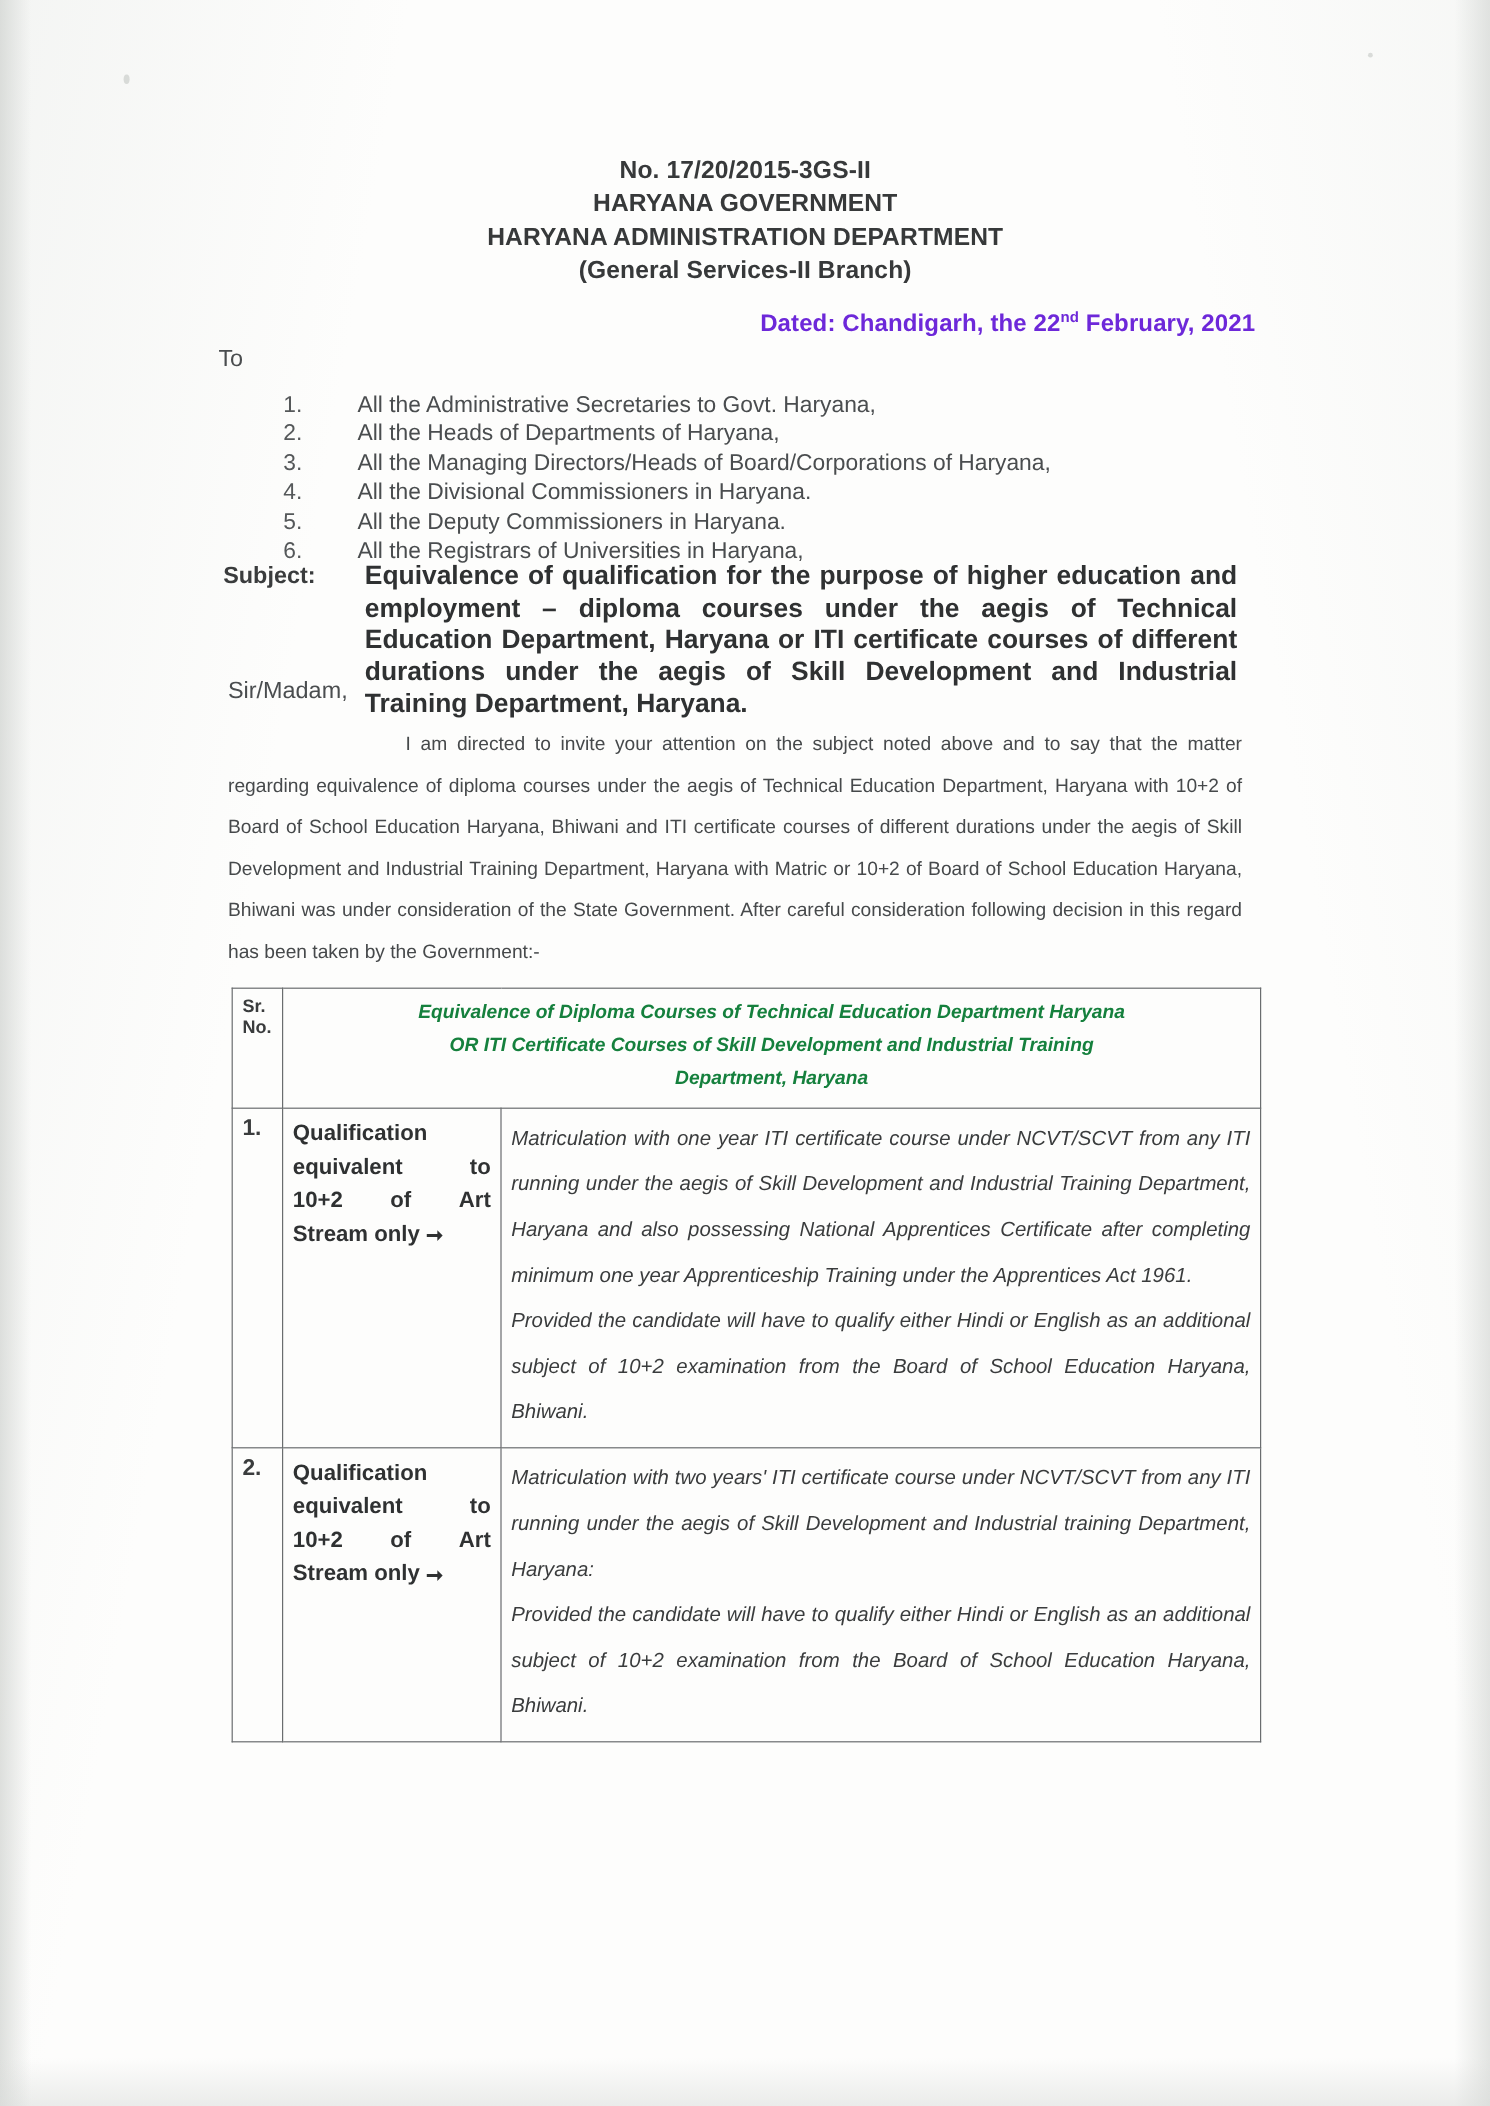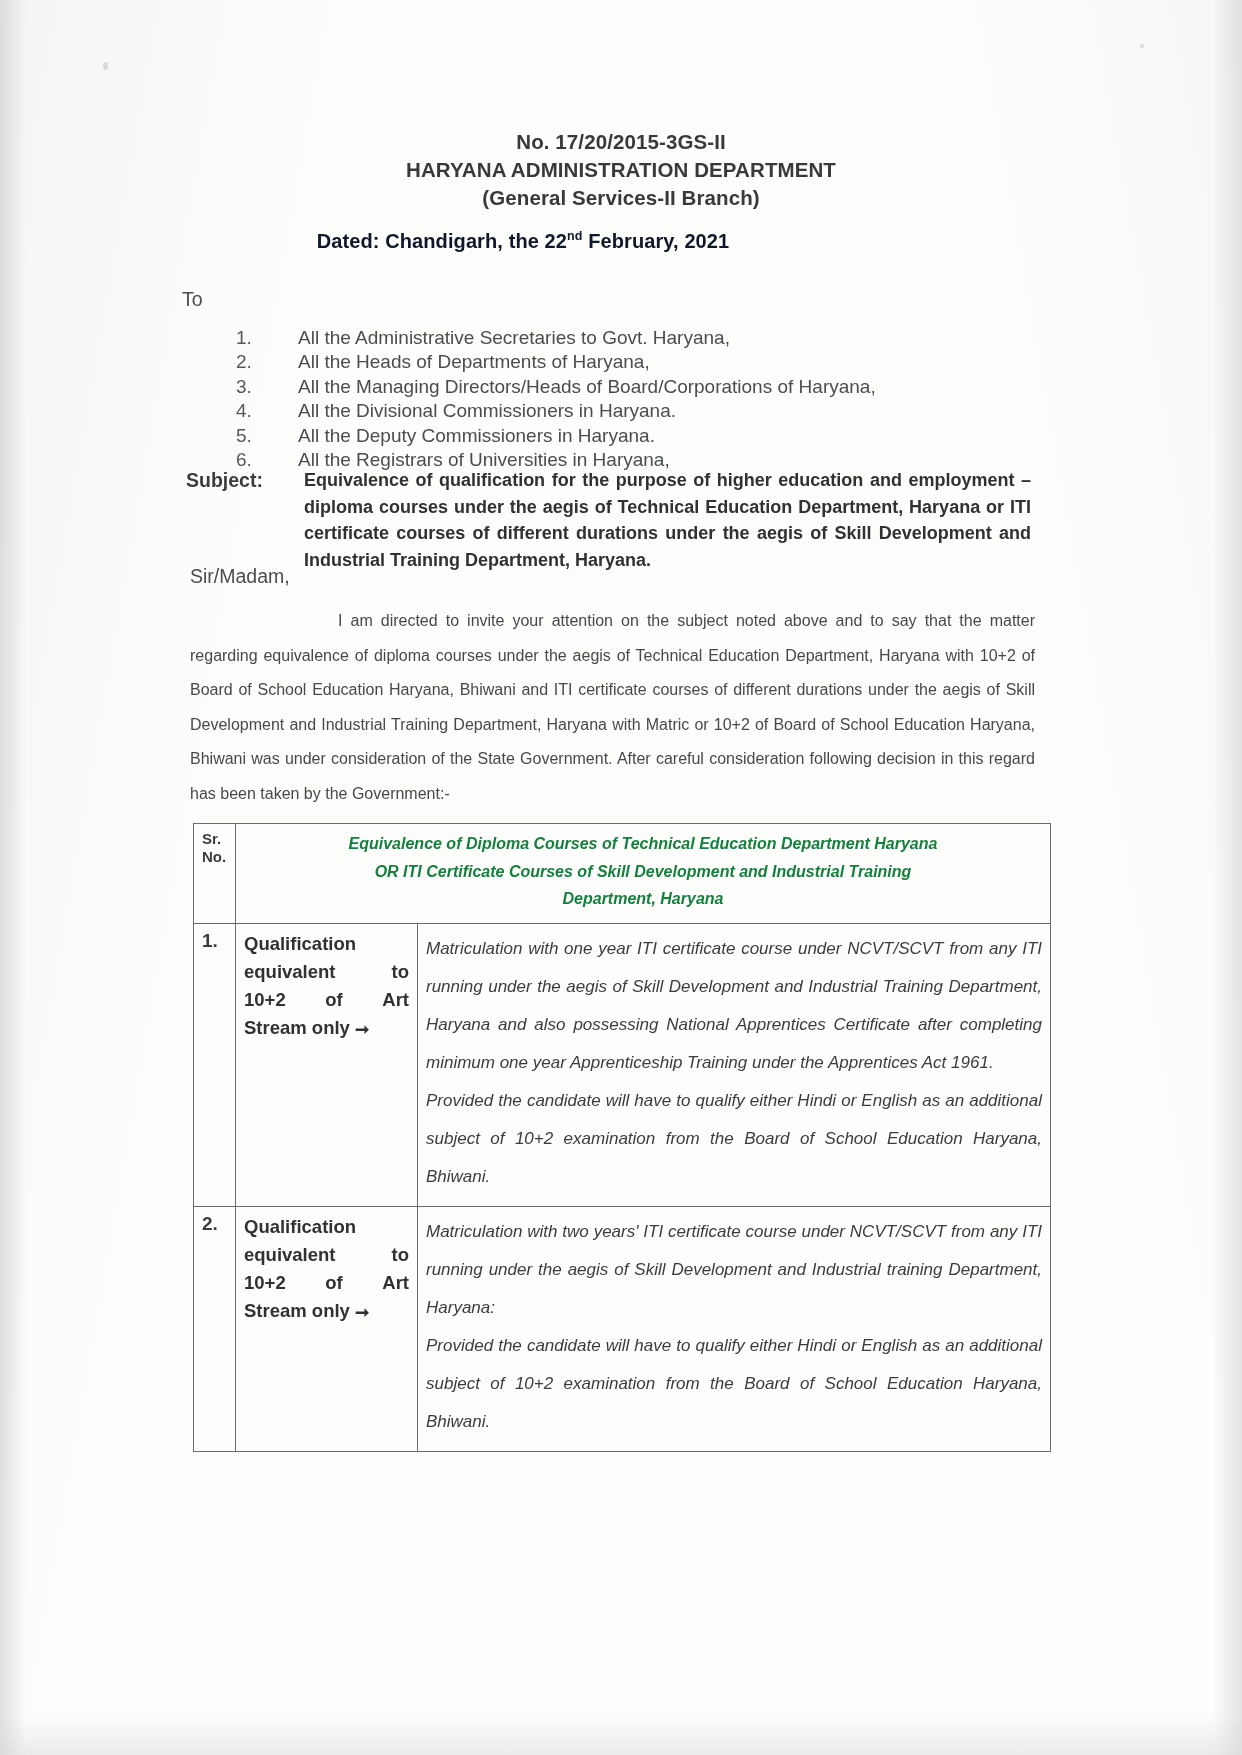--- a/index.html
+++ b/index.html
@@ -63,24 +63,24 @@
     color: #37393a;
     letter-spacing: .1px;
   }
   .letterhead .ln {
     display: block;
     text-align: center;
   }
   .lh1 { padding-top: 128px; }
 
   .dateline {
-    text-align: center;
+    text-align: right;
     font-weight: bold;
     font-size: 20px;
-    color: #0f172a;
+    color: #6d28d9;
     padding-right: 196px;
     padding-top: 17px;
     letter-spacing: .1px;
   }
   .dateline sup {
     font-size: 12.5px;
     vertical-align: super;
     font-weight: bold;
   }
 
@@ -121,21 +121,21 @@
   }
   .subject-label {
     flex: 0 0 118px;
     font-size: 19.5px;
     font-weight: bold;
     color: #3a3c3d;
     padding-top: 2px;
   }
   .subject-text {
     flex: 1 1 auto;
-    font-size: 18px;
+    font-size: 22px;
     font-weight: bold;
     line-height: 26.5px;
     color: #2f3132;
     text-align: justify;
     text-justify: inter-word;
   }
 
   
   .salutation {
     position: absolute;
@@ -244,20 +244,21 @@
 <div class="scan-edge-l"></div>
 <div class="scan-edge-r"></div>
 <div class="scan-edge-b"></div>
 <div class="speck" style="left:103px;top:62px;width:5px;height:8px;"></div>
 <div class="speck" style="left:1140px;top:44px;width:4px;height:4px;"></div>
 
 <div class="content">
 
   <div class="letterhead">
     <span class="ln lh1">No. 17/20/2015-3GS-II</span>
+    <span class="ln">HARYANA GOVERNMENT</span>
     <span class="ln">HARYANA ADMINISTRATION DEPARTMENT</span>
     <span class="ln">(General Services-II Branch)</span>
   </div>
 
   <div class="dateline">
     <span>Dated: Chandigarh, the 22</span><sup>nd</sup><span> February, 2021</span>
   </div>
 
   <div class="to-label">To</div>
 

